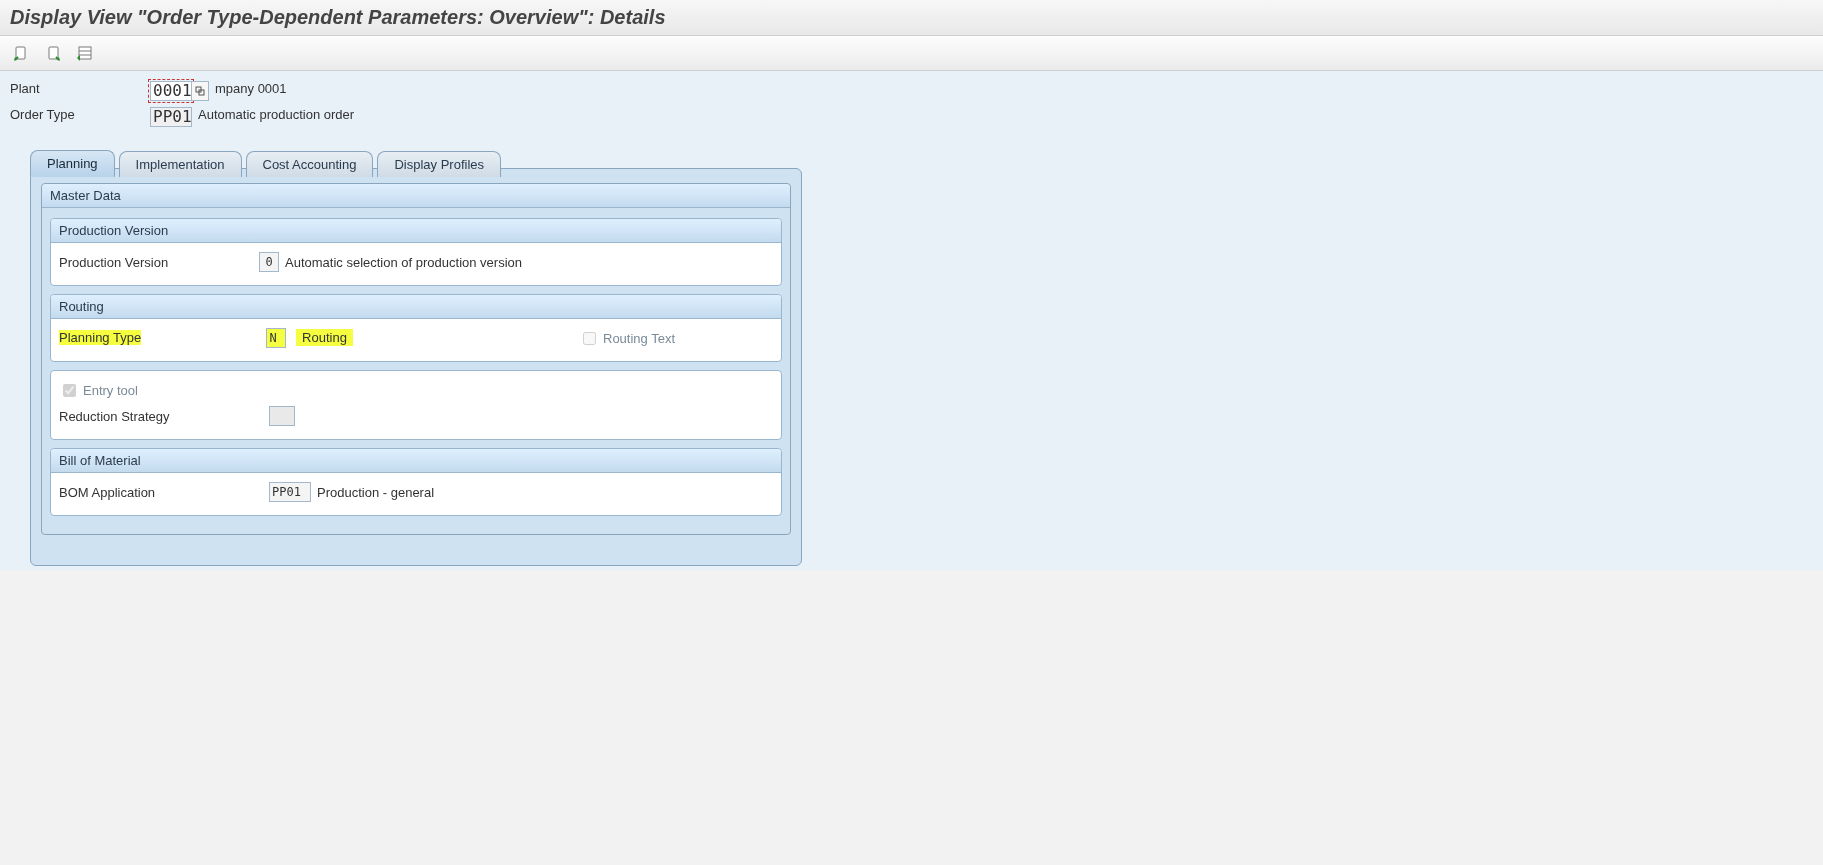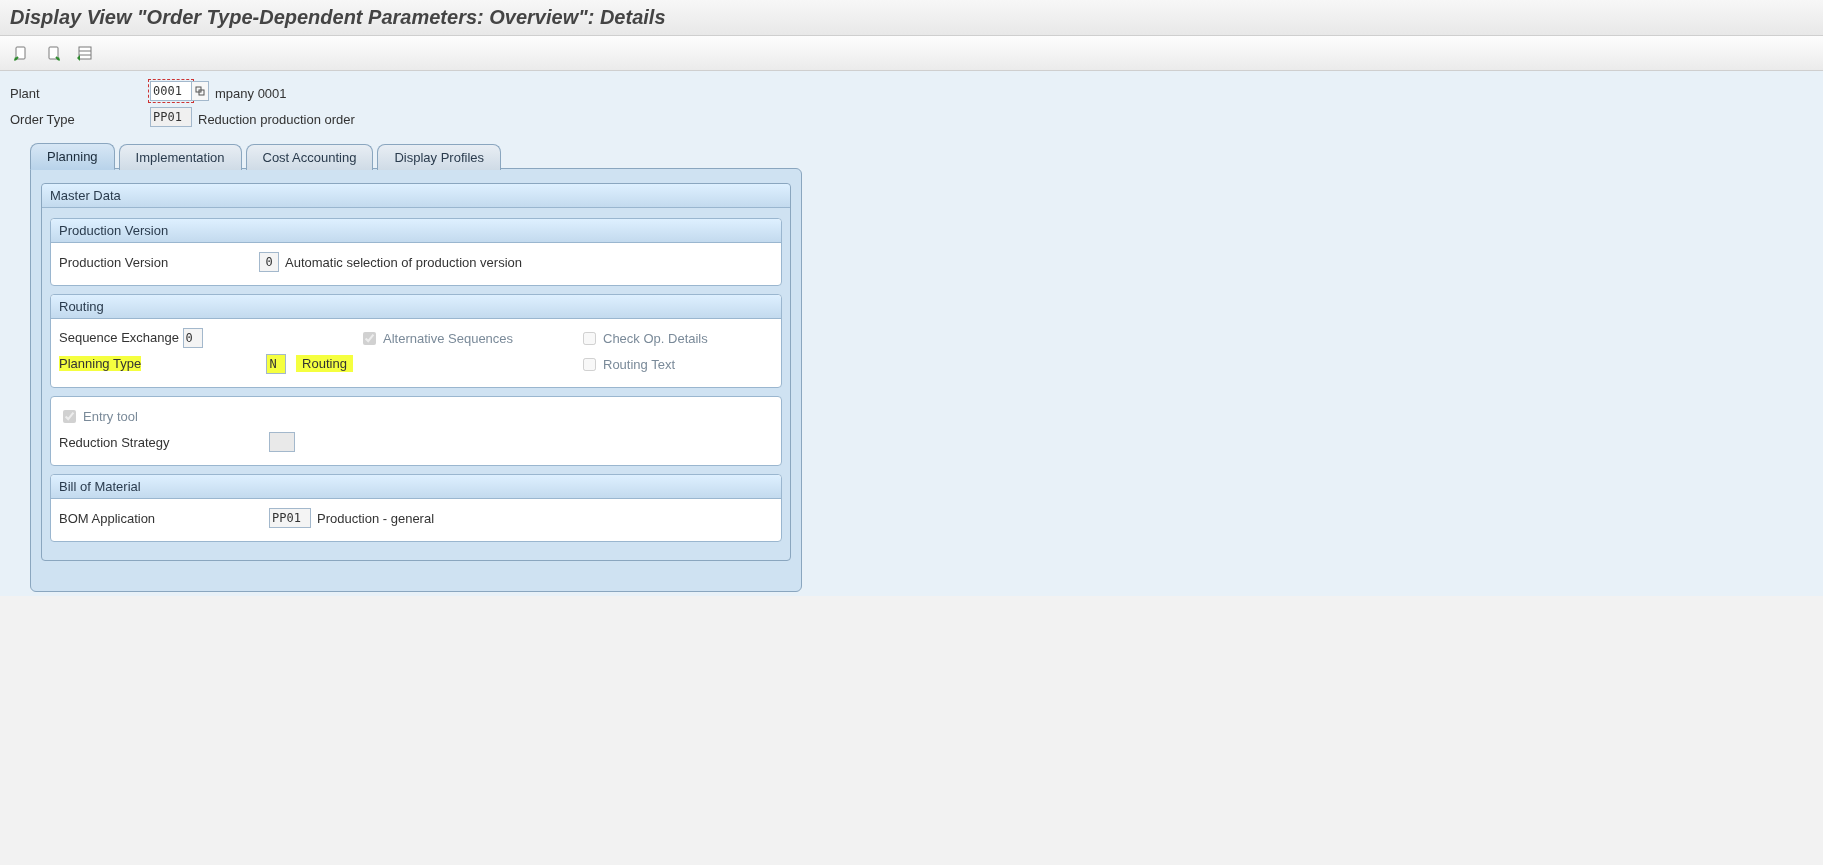--- a/index.html
+++ b/index.html
@@ -2,30 +2,30 @@
 <html><head>
 <meta charset="utf-8">
 <style>
   html,body{margin:0;padding:0;font-family:Arial,Helvetica,sans-serif;font-size:13px;background:#f2f2f2;color:#333;width:1823px}
   .title-bar{background:linear-gradient(#f7f7f7,#e8e8e8);border-bottom:1px solid #cfcfcf;padding:6px 10px}
   .title-text{font-size:20px;font-weight:bold;font-style:italic;color:#444}
   .toolbar{background:linear-gradient(#fdfdfd,#ebebeb);border-bottom:1px solid #cfcfcf;padding:6px 10px;display:flex;gap:10px;align-items:center}
   .tool-btn{width:20px;height:20px;display:inline-flex;align-items:center;justify-content:center;border:1px solid transparent;border-radius:3px;cursor:pointer}
   .tool-btn svg{width:16px;height:16px}
   .header-area{padding:10px 10px 4px 10px;background:#e8f1f8}
-  .header-row{display:flex;align-items:flex-end;margin-bottom:6px}
+  .header-row{display:flex;align-items:flex-start;margin-bottom:6px}
   .hlabel{width:140px;color:#333}
-  .hinput{font-family:monospace;font-size:12px;height:18px;line-height:18px;background:#fff;border:1px solid #a3b8cc;padding:0 2px;display:inline-block;text-align:left}
+  .hinput{font-family:monospace;font-size:16px;height:18px;line-height:18px;background:#fff;border:1px solid #a3b8cc;padding:0 2px;display:inline-block;text-align:left}
   .hinput.ro{background:#f0f0f0;color:#333}
   .hinput.focus{outline:1px dashed #cc3333;outline-offset:1px}
   .value-help{width:16px;height:18px;border:1px solid #a3b8cc;border-left:none;background:#f7f7f7;display:inline-flex;align-items:center;justify-content:center;cursor:pointer}
   .value-help svg{width:10px;height:10px}
   .hdesc{margin-left:6px;color:#333}
   .tabstrip{margin:14px 0 0 20px;display:flex;align-items:flex-end}
-  .tab{border:1px solid #8aa6bf;border-bottom:none;border-top-left-radius:8px;border-top-right-radius:8px;padding:5px 16px;margin-right:4px;background:linear-gradient(#e8eef4,#cfdbe6);color:#2a3b4d;cursor:pointer;position:relative;top:2px}
+  .tab{border:1px solid #8aa6bf;border-bottom:none;border-top-left-radius:8px;border-top-right-radius:8px;padding:5px 16px;margin-right:4px;background:linear-gradient(#e8eef4,#cfdbe6);color:#2a3b4d;cursor:pointer;position:relative;top:9px}
   .tab.active{background:linear-gradient(#d7e7f5,#b9d3ea);border-bottom:1px solid #b9d3ea;font-weight:normal;color:#1a2a3a}
   .tab-body{margin:0 0 0 20px;width:750px;border:1px solid #8aa6bf;background:#cfe2f2;padding:14px 10px 10px 10px;border-top-left-radius:0;border-top-right-radius:6px;border-bottom-left-radius:6px;border-bottom-right-radius:6px}
   .group{border:1px solid #8aa6bf;border-radius:4px;margin-bottom:20px;background:#cfe2f2}
   .group-title{background:linear-gradient(#def0ff,#c3daee);border-bottom:1px solid #9ab6cf;padding:4px 8px;color:#2a3b4d;border-top-left-radius:4px;border-top-right-radius:4px}
   .group-body{padding:6px 8px 10px 8px}
   .subgroup{border:1px solid #9ab6cf;border-radius:4px;margin:4px 0 8px 0;background:#ffffff}
   .row{display:flex;align-items:center;min-height:26px}
   .lbl{width:200px;color:#333}
   .lbl2{width:180px;color:#333}
   .fld{font-family:monospace;font-size:12px;height:18px;line-height:18px;border:1px solid #a3b8cc;background:#f4f4f4;color:#333;padding:0 2px;display:inline-block;text-align:left}
@@ -79,21 +79,21 @@
       <svg viewBox="0 0 10 10">
           <rect x="1" y="1" width="5" height="5" fill="none" stroke="#555"></rect>
           <rect x="4" y="4" width="5" height="5" fill="none" stroke="#555"></rect>
         </svg>
     </span>
     <span class="hdesc">mpany 0001</span>
   </div>
   <div class="header-row">
     <span class="hlabel">Order Type</span>
     <span class="hinput ro" style="width:36px">PP01</span>
-    <span class="hdesc">Reduction production order</span>
+    <span class="hdesc">Automatic production order</span>
   </div>
 
   <div class="tabstrip">
     <div class="tab active">Planning</div>
     <div class="tab">Implementation</div>
     <div class="tab">Cost Accounting</div>
     <div class="tab">Display Profiles</div>
   </div>
 
   <div class="tab-body">
@@ -109,38 +109,20 @@
               <span class="lbl">Production Version</span>
               <span class="fld" style="width:14px;text-align:center">0</span>
               <span class="hdesc">Automatic selection of production version</span>
             </div>
           </div>
         </div>
 
         <div class="subgroup">
           <div class="group-title">Routing</div>
           <div class="group-body">
-            <div class="row col2">
-              <div class="c c-a">
-                <span class="lbl">Sequence Exchange</span>
-                <span class="fld" style="width:14px">0</span>
-              </div>
-              <div class="c c-b">
-                <label class="chkwrap">
-                  <input type="checkbox" checked="" disabled="" style="">
-                  <span>Alternative Sequences</span>
-                </label>
-              </div>
-              <div class="c c-c">
-                <label class="chkwrap">
-                  <input type="checkbox" disabled="" style="">
-                  <span>Check Op. Details</span>
-                </label>
-              </div>
-            </div>
             <div class="row col2">
               <div class="c c-a">
                 <span class="lbl" style="width:auto"><span class="hl">Planning Type</span></span>
                 <span style="display:inline-block;width:118px"></span>
                 <span class="fld hl" style="width:14px">N</span>
                 <span class="hdesc"><span class="hl" style="padding:1px 6px">Routing</span></span>
               </div>
               <div class="c c-b"></div>
               <div class="c c-c">
                 <label class="chkwrap">

